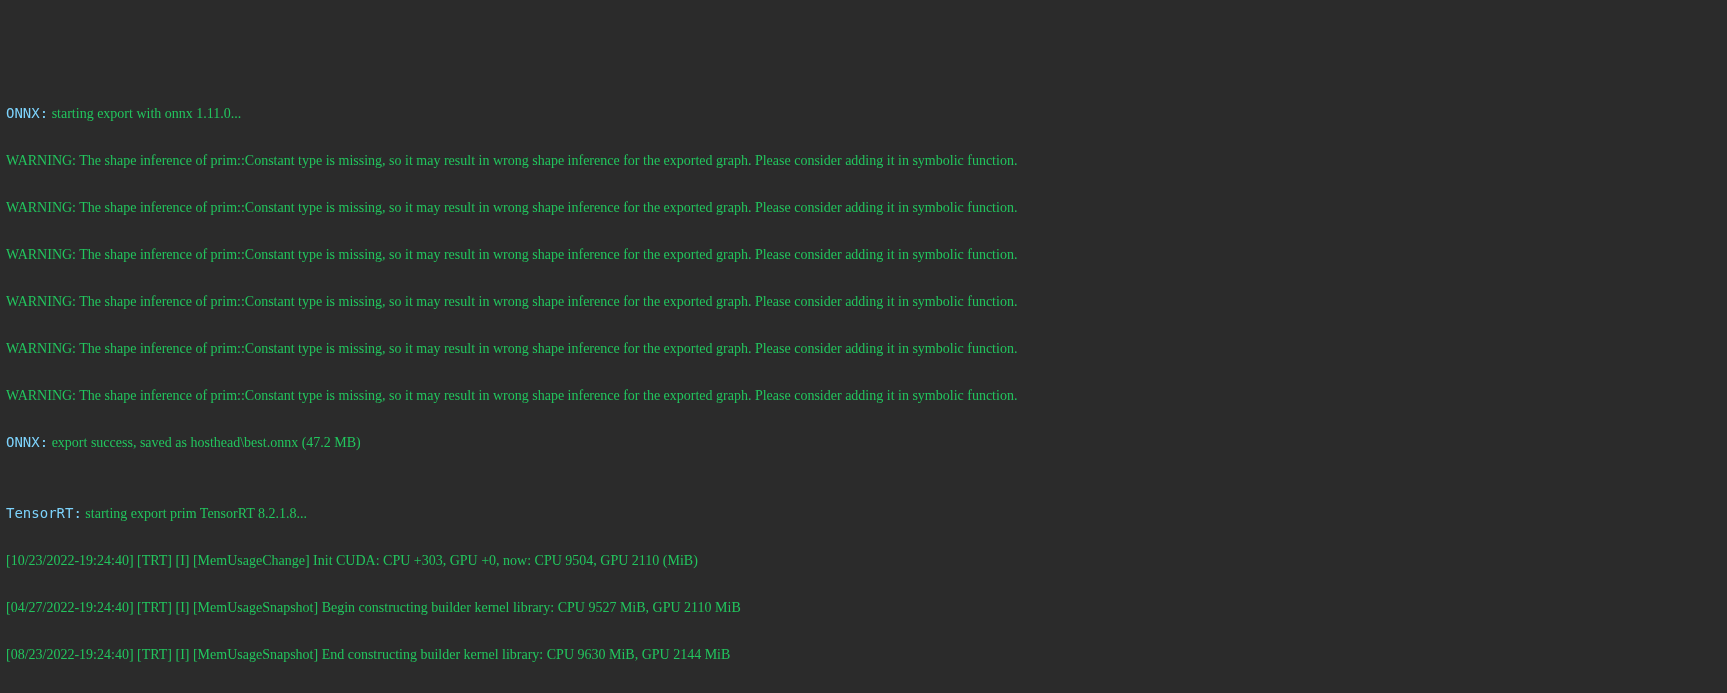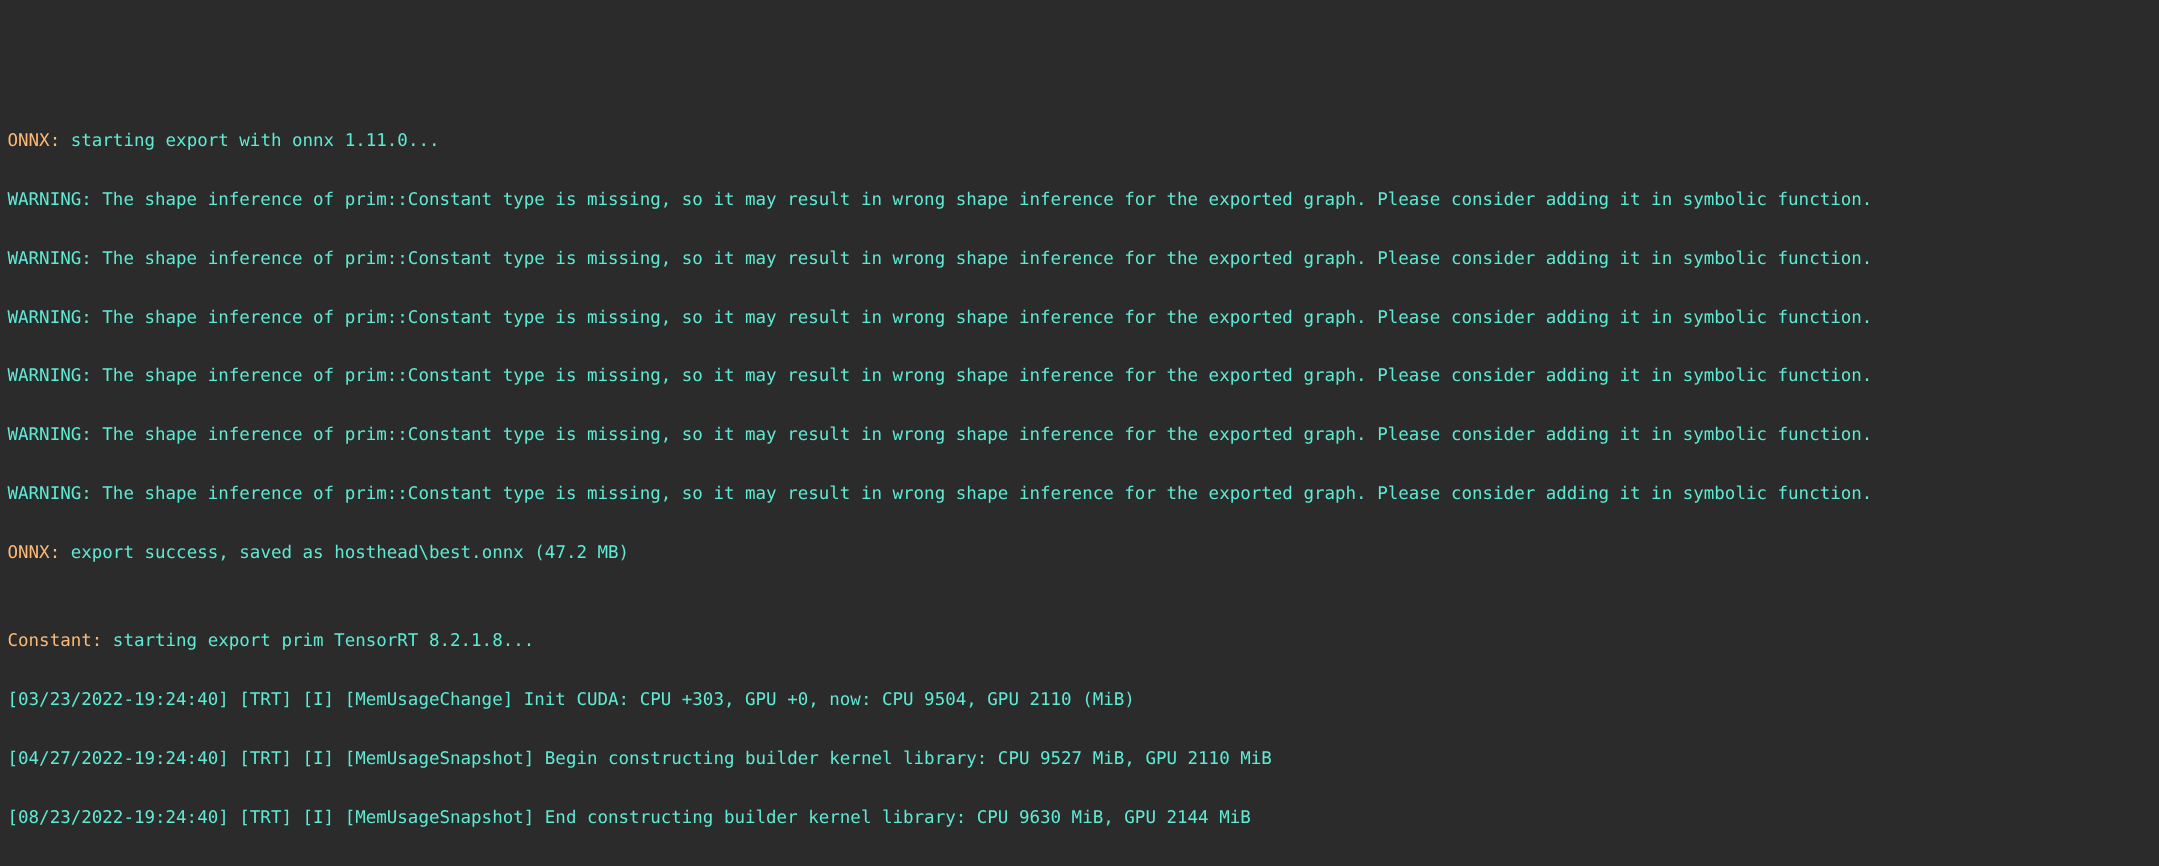--- a/index.html
+++ b/index.html
@@ -9,39 +9,39 @@
     font-family: "Consolas", "Menlo", "Monaco", monospace;
     font-size: 14px;
     line-height: 23.5px;
     padding: 8px 6px;
     white-space: pre;
     overflow-x: auto;
     width: 1727px;
     height: 693px;
   }
   .line { display: block; }
-  .kw { color: #fdba74; }
-  .txt { color: #5eead4; }
+  .kw { color: #7dd3fc; }
+  .txt { color: #22c55e; font-family: Liberation Serif, serif; }
 </style>
 </head>
 <body>
 
 
 
 <span class="line"><span class="kw">ONNX:</span><span class="txt"> starting export with onnx 1.11.0...</span></span>
 <span class="line txt">WARNING: The shape inference of prim::Constant type is missing, so it may result in wrong shape inference for the exported graph. Please consider adding it in symbolic function.</span>
 <span class="line txt">WARNING: The shape inference of prim::Constant type is missing, so it may result in wrong shape inference for the exported graph. Please consider adding it in symbolic function.</span>
 <span class="line txt">WARNING: The shape inference of prim::Constant type is missing, so it may result in wrong shape inference for the exported graph. Please consider adding it in symbolic function.</span>
 <span class="line txt">WARNING: The shape inference of prim::Constant type is missing, so it may result in wrong shape inference for the exported graph. Please consider adding it in symbolic function.</span>
 <span class="line txt">WARNING: The shape inference of prim::Constant type is missing, so it may result in wrong shape inference for the exported graph. Please consider adding it in symbolic function.</span>
 <span class="line txt">WARNING: The shape inference of prim::Constant type is missing, so it may result in wrong shape inference for the exported graph. Please consider adding it in symbolic function.</span>
 <span class="line"><span class="kw">ONNX:</span><span class="txt"> export success, saved as hosthead\best.onnx (47.2 MB)</span></span>
 <span class="line txt"></span>
-<span class="line"><span class="kw">Constant:</span><span class="txt"> starting export prim TensorRT 8.2.1.8...</span></span>
-<span class="line txt">[03/23/2022-19:24:40] [TRT] [I] [MemUsageChange] Init CUDA: CPU +303, GPU +0, now: CPU 9504, GPU 2110 (MiB)</span>
+<span class="line"><span class="kw">TensorRT:</span><span class="txt"> starting export prim TensorRT 8.2.1.8...</span></span>
+<span class="line txt">[10/23/2022-19:24:40] [TRT] [I] [MemUsageChange] Init CUDA: CPU +303, GPU +0, now: CPU 9504, GPU 2110 (MiB)</span>
 <span class="line txt">[04/27/2022-19:24:40] [TRT] [I] [MemUsageSnapshot] Begin constructing builder kernel library: CPU 9527 MiB, GPU 2110 MiB</span>
 <span class="line txt">[08/23/2022-19:24:40] [TRT] [I] [MemUsageSnapshot] End constructing builder kernel library: CPU 9630 MiB, GPU 2144 MiB</span>
 <span class="line txt">[04/23/2022-19:24:40] [TRT] [I] ----------------------------------------------------------------</span>
 
 
 
 
 
 
 

